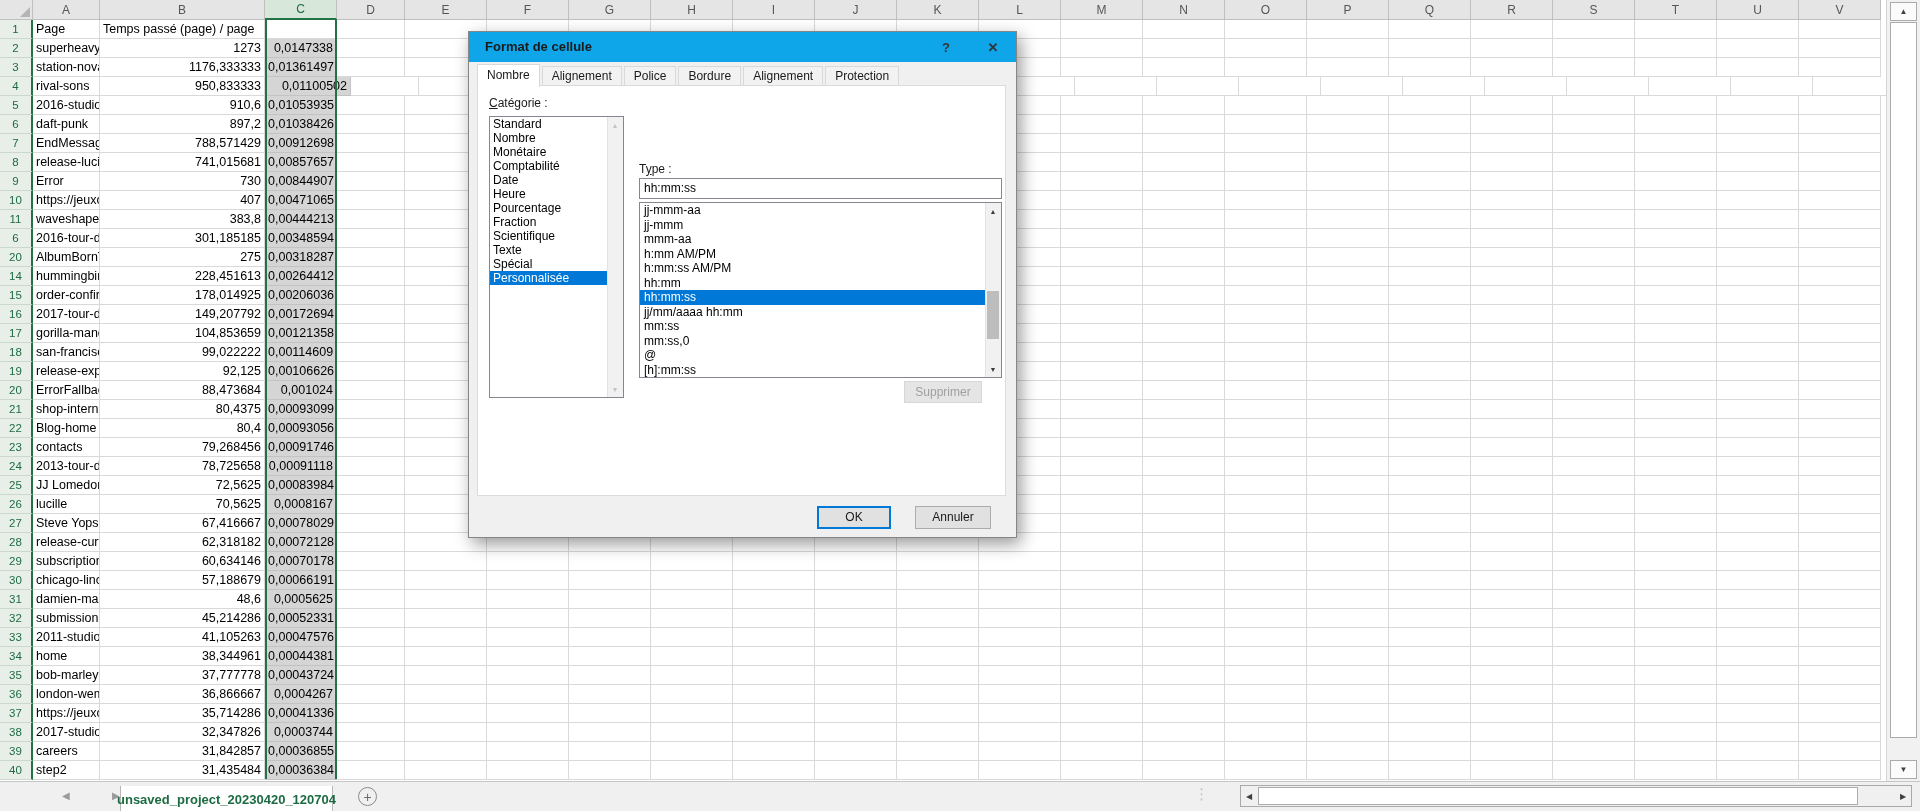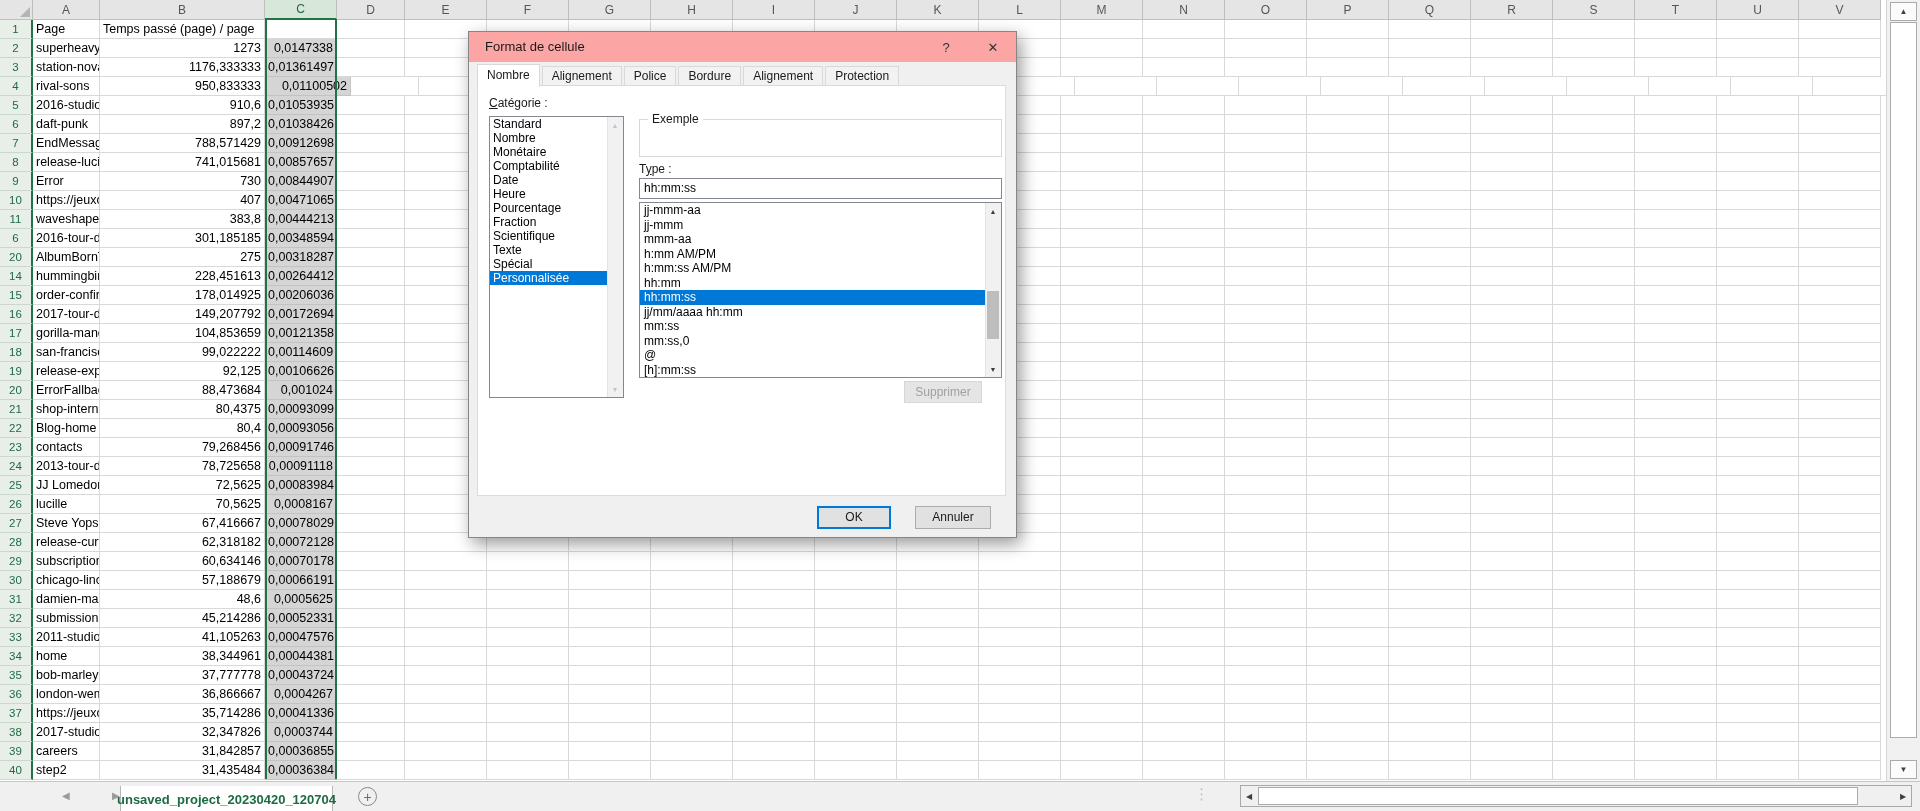--- a/index.html
+++ b/index.html
@@ -50,21 +50,21 @@
   #hscroll{position:absolute;left:1240px;top:3px;width:672px;height:22px;background:#f0f0f0;
         border:1px solid #a9a9a9;box-sizing:border-box;display:flex;align-items:center;}
   .harrow{width:16px;height:100%;display:flex;align-items:center;justify-content:center;
         color:#3f3f3f;font-size:8px;flex:none;}
   #hthumb{height:18px;width:600px;margin-left:1px;background:#fff;border:1px solid #ababab;box-sizing:border-box;flex:none;}
   #hspacer{flex:1;}
 
   
   #dialog{position:absolute;left:468px;top:31px;width:547px;height:505px;background:#f0f0f0;
         border:1px solid #868686;box-shadow:4px 6px 16px rgba(0,0,0,.40);z-index:10;box-sizing:content-box;}
-  #dlg-titlebar{position:absolute;left:0;top:0;width:100%;height:30px;background:#fca5a5;}
+  #dlg-titlebar{position:absolute;left:0;top:0;width:100%;height:30px;background:#0ea5e9;font-weight:bold;}
   #dlg-title{position:absolute;left:16px;top:7px;font-size:13px;color:#1a1a1a;}
   .dlg-cap{position:absolute;top:4px;width:32px;height:22px;display:flex;align-items:center;
         justify-content:center;font-size:13px;color:#333;}
   #dlg-help{left:461px;}
   #dlg-close{left:508px;}
   #dlg-tabs{position:absolute;left:8px;top:31px;height:23px;display:flex;align-items:flex-end;z-index:3;}
   .dtab{box-sizing:border-box;height:20px;line-height:18px;padding:0 9px;font-size:12px;background:#f2f2f2;
         border:1px solid #d9d9d9;margin-right:2px;color:#1a1a1a;}
   .dtab.active{height:23px;line-height:21px;background:#fff;border-bottom:none;margin-bottom:-1px;}
   #dlg-page{position:absolute;left:8px;top:53px;width:529px;height:411px;background:#fff;
@@ -1192,23 +1192,20 @@
           <div class="litem">Scientifique</div>
           <div class="litem">Texte</div>
           <div class="litem">Spécial</div>
           <div class="litem sel">Personnalisée</div>
         </div>
       <div class="lscroll">
         <span class="arr dim" style="top:1px;">▲</span>
         <span class="arr dim" style="bottom:1px;">▼</span>
       </div>
     </div>
-    <div id="example-box">
-      <span id="example-legend">Exemple</span>
-    </div>
     <div class="dlbl" style="left:161px;top:76px;"><span>T</span><span class="accel">y</span><span>pe :</span></div>
     <div id="type-input">hh:mm:ss</div>
     <div id="type-list">
       <div id="type-items">
           <div class="litem">jj-mmm-aa</div>
           <div class="litem">jj-mmm</div>
           <div class="litem">mmm-aa</div>
           <div class="litem">h:mm AM/PM</div>
           <div class="litem">h:mm:ss AM/PM</div>
           <div class="litem">hh:mm</div>

